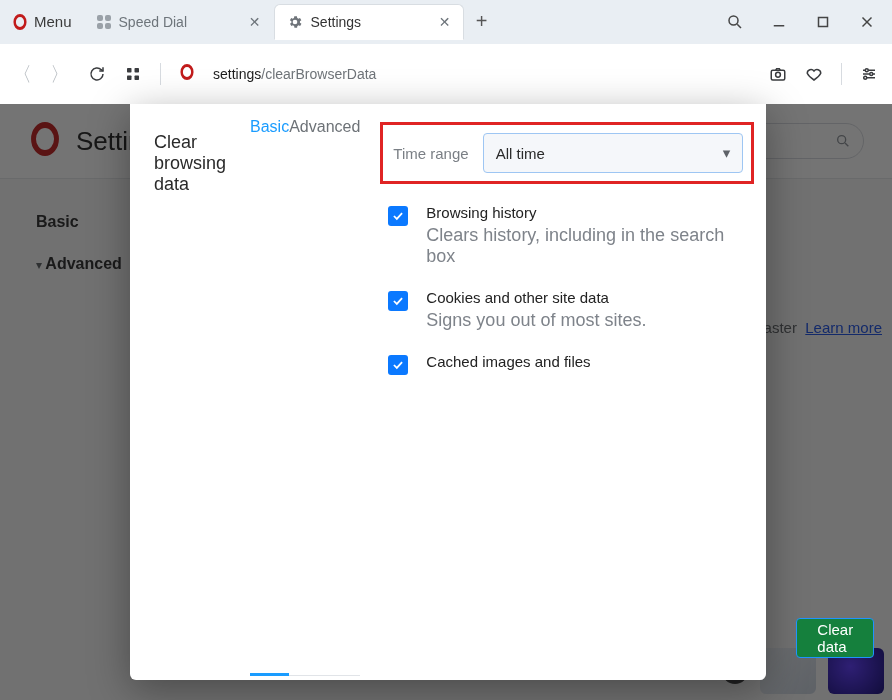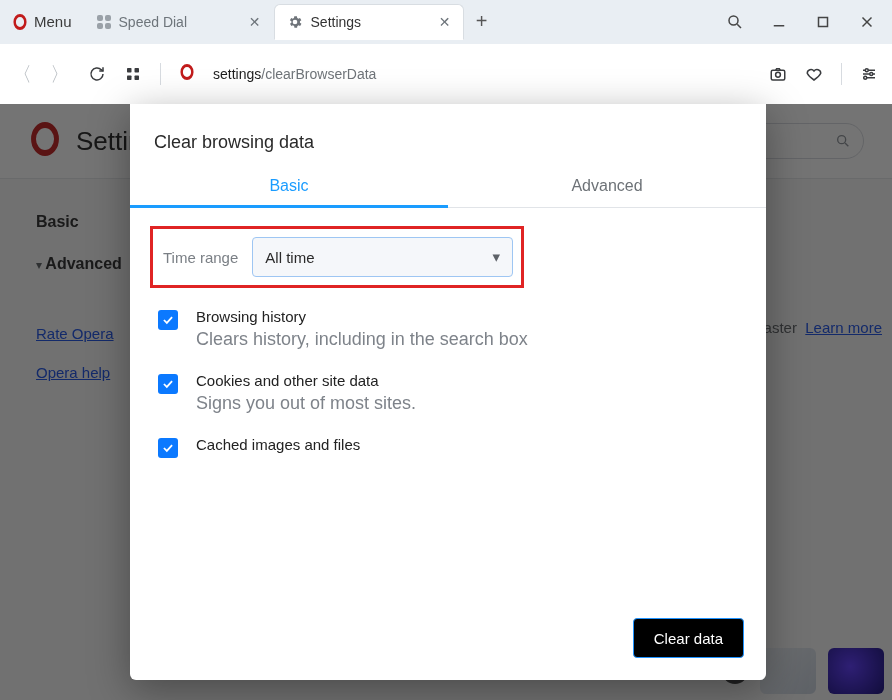--- a/index.html
+++ b/index.html
@@ -85,21 +85,21 @@
   .thumb-row{position:absolute;bottom:6px;right:8px;display:flex;gap:12px;align-items:center;}
   .thumb{width:56px;height:46px;border-radius:6px;}
   .thumb.a{background:linear-gradient(135deg,#eef2f7,#c9d2de);}
   .thumb.b{background:radial-gradient(circle at 40% 40%, #5a36ff, #140a78);}
   .check-circle{width:26px;height:26px;border-radius:50%;background:#3c3d3e;display:flex;align-items:center;justify-content:center;color:#fff;font-size:14px;}
 
   
   .dialog{
     position:absolute; top:0; left:130px; width:636px; height:576px;
     background:#fff; border-radius:0 0 6px 6px; box-shadow:0 10px 40px rgba(0,0,0,.35);
-    display:flex; flex-direction:column; z-index:10; padding-bottom:4px;
+    display:flex; flex-direction:row; z-index:10; padding-bottom:4px;
   }
   .dialog-title{font-size:18px;color:#2a2a2a;padding:28px 24px 10px;}
   .dialog-tabs{display:flex;border-bottom:1px solid #e1e4e8;}
   .dialog-tab{flex:1;text-align:center;padding:14px 0 12px;color:#6d7277;font-size:16px;cursor:pointer;position:relative;}
   .dialog-tab.active{color:#1a9cff;}
   .dialog-tab.active::after{content:"";position:absolute;left:0;right:0;bottom:-1px;height:3px;background:#1a9cff;}
   .dialog-body{padding:18px 20px 0;}
   .highlight-box{
     border:3px solid #e02424; padding:8px 8px 8px 10px; display:flex; align-items:center; gap:14px;
     width:374px;
@@ -120,21 +120,21 @@
   .cbx svg{width:14px;height:14px;stroke:#fff;stroke-width:3;fill:none;}
   .opt-title{font-size:15px;color:#222;}
   .opt-sub{font-size:18px;color:#7e838a;margin-top:4px;}
   .dialog-actions{
     margin-top:auto;display:flex;gap:14px;justify-content:flex-end;padding:18px 22px;
   }
   .btn{
     height:40px;padding:0 20px;border-radius:4px;font-size:15px;display:flex;align-items:center;cursor:pointer;
     border:1px solid #c9ccd1;background:#fff;color:#2d2f31;
   }
-  .btn.primary{background:#000000;border-color:#1f93ff;color:#fff;}
+  .btn.primary{background:#15803d;border-color:#1f93ff;color:#fff;}
 </style>
 </head>
 <body>
 
 <div class="titlebar">
   <div class="menu-btn">
     <span class="opera-logo-sm"><span class="opera-o"></span></span>
     <span>Menu</span>
   </div>
 
@@ -244,24 +244,20 @@
       <svg viewBox="0 0 24 24" fill="none" stroke="#8b9096" stroke-width="2">
           <circle cx="10" cy="10" r="6"></circle>
           <line x1="20" y1="20" x2="15" y2="15"></line>
         </svg>
     </div>
   </div>
   <div class="settings-body">
     <div class="side-nav">
       <div class="nav-item inactive">Basic</div>
       <div class="nav-item active">Advanced</div>
-      <div class="side-links">
-        <a class="side-link">Rate Opera</a>
-        <a class="side-link">Opera help</a>
-      </div>
     </div>
     <div class="content-promo" style="margin-left:auto;padding-right:10px;">
       <span>faster</span>&nbsp;&nbsp;<a>Learn more</a>
     </div>
   </div>
 
   <div class="thumb-row">
     <span class="check-circle">✓</span>
     <div class="thumb a"></div>
     <div class="thumb b"></div>

